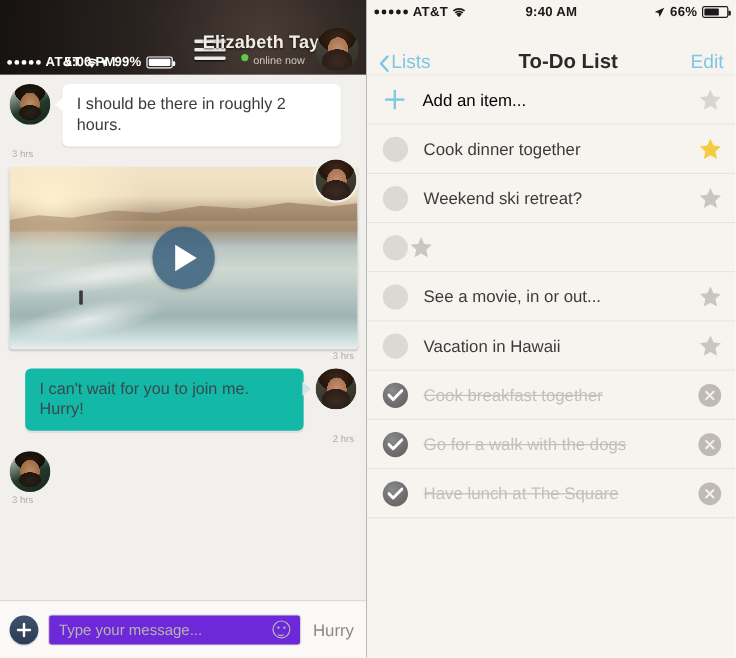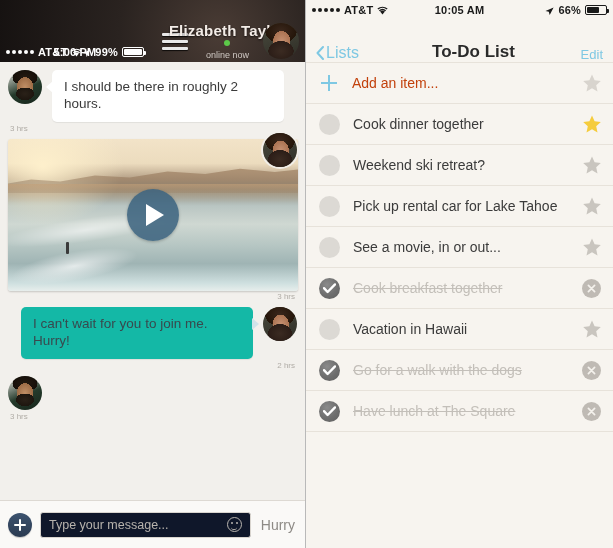--- a/index.html
+++ b/index.html
@@ -71,21 +71,21 @@
   .hamburger span {
     display:block; height:3px; background:#e9e9e9; border-radius:1px;
     box-shadow:0 1px 1px rgba(0,0,0,.75);
   }
   .chat-title-wrap {
     position:absolute; left:0; right:0; top:0; bottom:0;
     display:flex; flex-direction:column; align-items:center; justify-content:center;
     pointer-events:none;
   }
   .chat-title { color:#f3ece7; font-size:15px; font-weight:bold; letter-spacing:.2px; text-shadow:0 1px 2px rgba(0,0,0,.7); }
-  .chat-sub { display:flex; align-items:center; gap:4px; margin-top:1px;flex-direction:column; }
+  .chat-sub { display:flex; align-items:flex-start; gap:4px; margin-top:1px; }
   .green-dot { width:6px; height:6px; border-radius:50%; display:block; }
   .chat-sub-text { color:#cfc8c3; font-size:9px; }
   .header-avatar {
     margin-left:auto; width:36px; height:36px; border-radius:50%;
     overflow:hidden; position:relative; z-index:2; flex:0 0 auto;
   }
 
   
   .face { width:100%; height:100%; position:relative; }
   .face.female {
@@ -203,21 +203,21 @@
     background:linear-gradient(to bottom,#3c526e,#2b3b52);
     position:relative; flex:0 0 auto; cursor:pointer;
     box-shadow:0 1px 1px rgba(0,0,0,.2);
   }
   .plus-btn::before,.plus-btn::after{
     content:""; position:absolute; background:#ffffff; border-radius:1px;
   }
   .plus-btn::before{ left:50%; top:6px; width:2px; height:12px; transform:translateX(-50%); }
   .plus-btn::after { top:50%; left:6px; height:2px; width:12px; transform:translateY(-50%); }
   .msg-input {
-    flex:1 1 auto; height:26px; background:#0f172a;
+    flex:1 1 auto; height:26px; background:#6d28d9;
     border:1px solid #d9d5cf; border-radius:3px;
     display:flex; align-items:center; padding:0 8px; position:relative;
   }
   .msg-input-placeholder { font-size:12.5px; color:#b7b3ad; flex:1; }
   .emoji {
     width:15px; height:15px; border-radius:50%; border:1.4px solid #b9b5af;
     position:relative; flex:0 0 auto; cursor:pointer;
   }
   .emoji::before{
     content:""; position:absolute; left:3px; top:4px; width:2px; height:2px;
@@ -235,21 +235,21 @@
     height:42px; background:#f7f4ef;
     display:flex; align-items:flex-end; padding:0 10px; position:relative;
   }
   .nav-back { display:flex; align-items:center; gap:2px; cursor:pointer; }
   .chev-left { width:8px; height:14px; display:block; }
   .nav-back-label { font-size:16px; }
   .todo-title {
     position:absolute; left:0; right:16px; text-align:center;
     font-size:17px; font-weight:bold; color:#2a2a2a; pointer-events:none;padding-left:44px;
   }
-  .nav-edit { margin-left:auto; font-size:13px; cursor:pointer; position:relative; z-index:2; }
+  .nav-edit { margin-left:auto; font-size:16px; cursor:pointer; position:relative; z-index:2; }
 
   
   .todo-list { border-top:1px solid #e7e2da; }
   .todo-row {
     height:41px; display:flex; align-items:center;
     padding:0 10px 0 12px; border-bottom:1px solid #e7e2da;
     background:#f7f4ef; cursor:pointer;
   }
   .todo-row.add { cursor:text; }
   .add-plus { width:20px; height:20px; position:relative; flex:0 0 auto; margin-left:1px; }
@@ -260,21 +260,21 @@
     width:21px; height:21px; border-radius:50%; background:#dcd9d4;
     flex:0 0 auto; margin-left:1px;
   }
   .todo-check {
     width:21px; height:21px; border-radius:50%;
     background:radial-gradient(circle at 38% 32%, #8b8b8b 0%, #6e6e6e 55%, #5f5f5f 100%);
     flex:0 0 auto; margin-left:1px; display:flex; align-items:center; justify-content:center;
   }
   .todo-check svg { display:block; }
   .todo-label { flex:1; font-size:14px; color:#3b3b3b; margin-left:13px; }
-  .todo-label.placeholder { color:#c2410c; }
+  .todo-label.placeholder { color:#000000; }
   .todo-label.done { color:#c3bfb9; text-decoration:line-through; text-decoration-color:#c3bfb9; }
   .star { width:22px; height:21px; flex:0 0 auto; }
   .star svg { display:block; }
   .del-btn {
     width:19px; height:19px; border-radius:50%; background:#bfbab4;
     flex:0 0 auto; display:flex; align-items:center; justify-content:center;
     margin-right:2px; cursor:pointer;
   }
   .del-btn svg { display:block; }
 </style>
@@ -402,21 +402,21 @@
       </span>
       <span class="sb-carrier">AT&amp;T</span>
       <span class="wifi">
         <svg width="11" height="9" viewBox="0 0 11 9">
             <path d="M5.5 8.4 3.1 5.6a3.8 3.8 0 0 1 4.8 0Z" fill="#1a1a1a"></path>
             <path d="M1.9 4.3A5.6 5.6 0 0 1 9.1 4.3l-.9 1.05A4.3 4.3 0 0 0 2.8 5.35Z" fill="#1a1a1a"></path>
             <path d="M.4 2.6A7.9 7.9 0 0 1 10.6 2.6l-.85 1A6.6 6.6 0 0 0 1.25 3.6Z" fill="#1a1a1a"></path>
           </svg>
       </span>
     </div>
-    <div class="sb-center">10:05 AM</div>
+    <div class="sb-center">9:40 AM</div>
     <div class="sb-right">
       <span class="loc-arrow">
         <svg width="9" height="9" viewBox="0 0 9 9">
             <path d="M8.6.4 0.5 3.9l3.3.9.9 3.3Z" fill="#1a1a1a"></path>
           </svg>
       </span>
       <span>66%</span>
       <span class="batt">
         <span class="batt-fill" style="width:66%"></span>
       </span>
@@ -463,68 +463,67 @@
       <span class="todo-label">Weekend ski retreat?</span>
       <span class="star">
         <svg width="22" height="21" viewBox="0 0 22 21">
             <path d="M11 1.6 13.6 7.3 19.8 8 15.2 12.2 16.5 18.4 11 15.3 5.5 18.4 6.8 12.2 2.2 8 8.4 7.3Z" fill="#c9c5bf"></path>
           </svg>
       </span>
     </div>
 
     <div class="todo-row">
       <span class="todo-circle"></span>
-      <span class="todo-label">Pick up rental car for Lake Tahoe</span>
       <span class="star">
         <svg width="22" height="21" viewBox="0 0 22 21">
             <path d="M11 1.6 13.6 7.3 19.8 8 15.2 12.2 16.5 18.4 11 15.3 5.5 18.4 6.8 12.2 2.2 8 8.4 7.3Z" fill="#c9c5bf"></path>
           </svg>
       </span>
     </div>
 
     <div class="todo-row">
       <span class="todo-circle"></span>
       <span class="todo-label">See a movie, in or out...</span>
       <span class="star">
         <svg width="22" height="21" viewBox="0 0 22 21">
             <path d="M11 1.6 13.6 7.3 19.8 8 15.2 12.2 16.5 18.4 11 15.3 5.5 18.4 6.8 12.2 2.2 8 8.4 7.3Z" fill="#c9c5bf"></path>
           </svg>
       </span>
     </div>
 
     <div class="todo-row">
-      <span class="todo-check">
-        <svg width="13" height="11" viewBox="0 0 13 11">
-            <path d="M1 5.2 4.6 9 12 1.4" stroke="#ffffff" stroke-width="2.4" fill="none" stroke-linecap="round" stroke-linejoin="round"></path>
-          </svg>
-      </span>
-      <span class="todo-label done">Cook breakfast together</span>
-      <span class="del-btn">
-        <svg width="9" height="9" viewBox="0 0 9 9">
-            <path d="M1.4 1.4 7.6 7.6M7.6 1.4 1.4 7.6" stroke="#f4f1ec" stroke-width="1.7" stroke-linecap="round"></path>
-          </svg>
-      </span>
-    </div>
-
-    <div class="todo-row">
       <span class="todo-circle"></span>
       <span class="todo-label">Vacation in Hawaii</span>
       <span class="star">
         <svg width="22" height="21" viewBox="0 0 22 21">
             <path d="M11 1.6 13.6 7.3 19.8 8 15.2 12.2 16.5 18.4 11 15.3 5.5 18.4 6.8 12.2 2.2 8 8.4 7.3Z" fill="#c9c5bf"></path>
           </svg>
       </span>
     </div>
 
     <div class="todo-row">
       <span class="todo-check">
         <svg width="13" height="11" viewBox="0 0 13 11">
             <path d="M1 5.2 4.6 9 12 1.4" stroke="#ffffff" stroke-width="2.4" fill="none" stroke-linecap="round" stroke-linejoin="round"></path>
           </svg>
       </span>
+      <span class="todo-label done">Cook breakfast together</span>
+      <span class="del-btn">
+        <svg width="9" height="9" viewBox="0 0 9 9">
+            <path d="M1.4 1.4 7.6 7.6M7.6 1.4 1.4 7.6" stroke="#f4f1ec" stroke-width="1.7" stroke-linecap="round"></path>
+          </svg>
+      </span>
+    </div>
+
+    <div class="todo-row">
+      <span class="todo-check">
+        <svg width="13" height="11" viewBox="0 0 13 11">
+            <path d="M1 5.2 4.6 9 12 1.4" stroke="#ffffff" stroke-width="2.4" fill="none" stroke-linecap="round" stroke-linejoin="round"></path>
+          </svg>
+      </span>
       <span class="todo-label done">Go for a walk with the dogs</span>
       <span class="del-btn">
         <svg width="9" height="9" viewBox="0 0 9 9">
             <path d="M1.4 1.4 7.6 7.6M7.6 1.4 1.4 7.6" stroke="#f4f1ec" stroke-width="1.7" stroke-linecap="round"></path>
           </svg>
       </span>
     </div>
 
     <div class="todo-row">
       <span class="todo-check">

